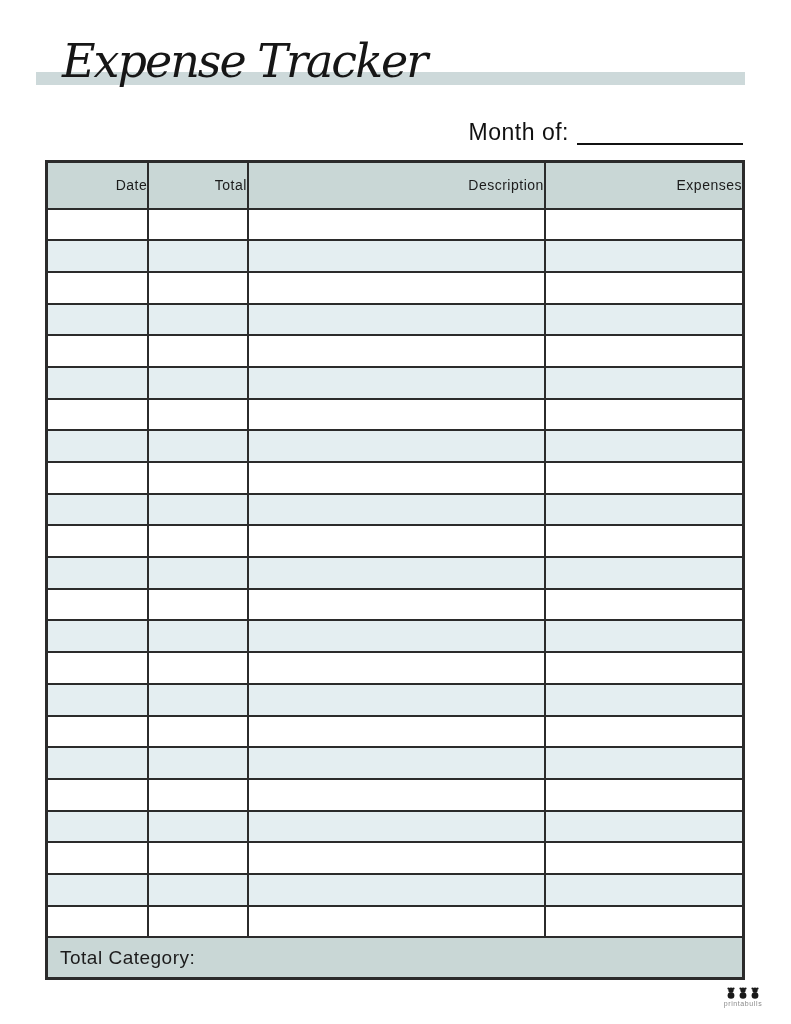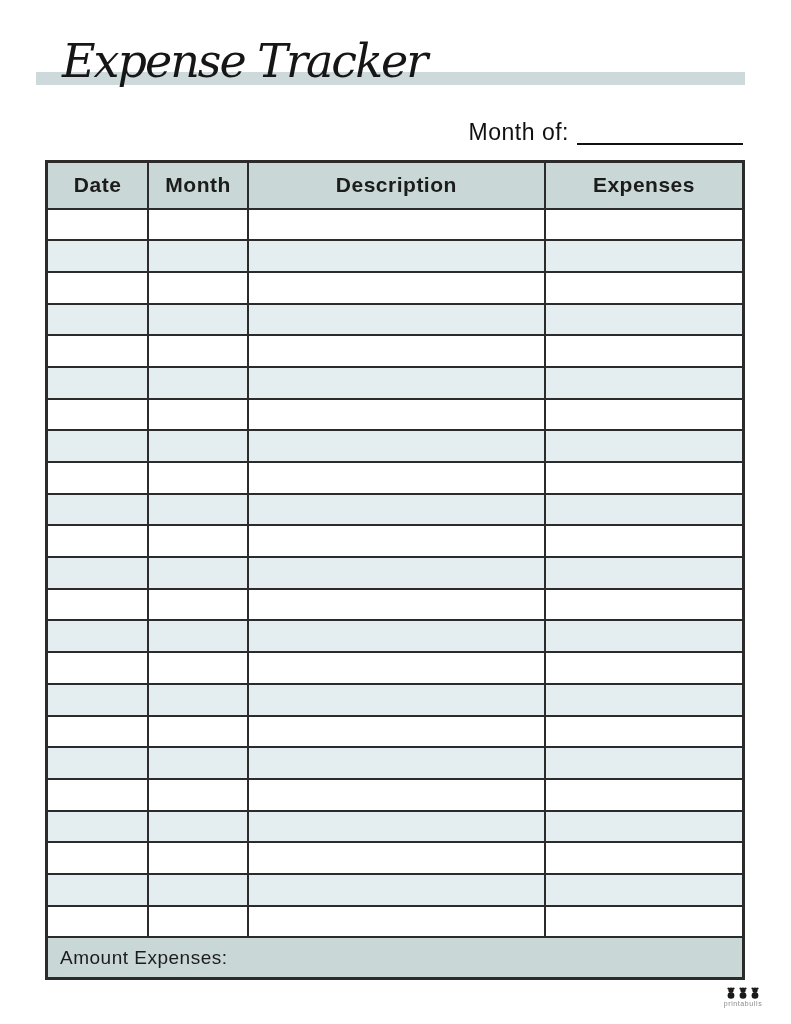--- a/index.html
+++ b/index.html
@@ -71,25 +71,25 @@
     border:2px solid var(--border);
   }
   .tracker-table{border-width:3px;}
   .col-date{width:14.6%;}
   .col-amount{width:14.3%;}
   .col-desc{width:42.6%;}
   .col-cat{width:28.5%;}
   .tracker-table thead th{
     height:47px;
     background:var(--header-bg);
-    font-size:21px;
-    font-weight:bold;
+    font-size:14px;
+    font-weight:normal;
     letter-spacing:0.5px;
     color:var(--text);
-    text-align:center;
+    text-align:right;
     vertical-align:middle;
   }
   .tracker-table tbody tr{height:31.7px;}
   .tracker-table tbody td{background:var(--row-bg);}
   .tracker-table tbody tr.alt td{background:var(--row-alt-bg);}
   .tracker-table tfoot td{
     height:41px;
     background:var(--header-bg);
     font-size:19px;
     letter-spacing:0.5px;
@@ -126,21 +126,21 @@
 <table class="tracker-table">
   <colgroup>
     <col class="col-date">
       <col class="col-amount">
       <col class="col-desc">
       <col class="col-cat">
   </colgroup>
   <thead>
     <tr>
       <th>Date</th>
-      <th>Month</th>
+      <th>Total</th>
       <th>Description</th>
       <th>Expenses</th>
     </tr>
   </thead>
   <tbody>
       <tr>
         <td></td>
         <td></td>
         <td></td>
         <td></td>
@@ -274,21 +274,21 @@
       <tr>
         <td></td>
         <td></td>
         <td></td>
         <td></td>
       </tr>
     </tbody>
   <tfoot>
     <tr>
       <td colspan="4">
-        <span>Amount Expenses:</span>
+        <span>Total Category:</span>
         <span class="total-fill"></span>
       </td>
     </tr>
   </tfoot>
 </table>
 
 <div class="brand">
   <svg width="36" height="13" viewBox="0 0 36 13" aria-hidden="true">
     <g fill="#1a1a1a">
       <g>

